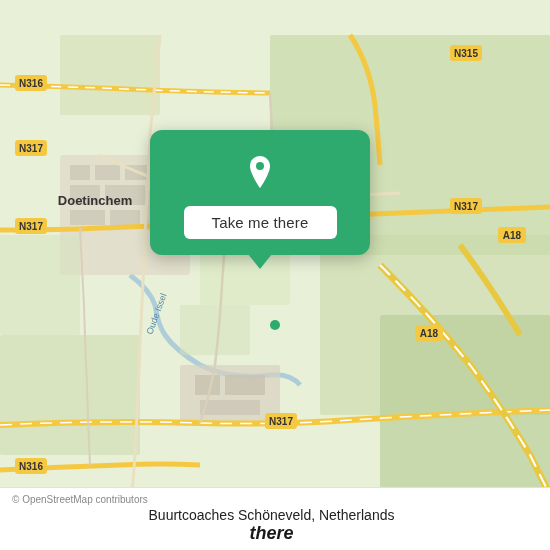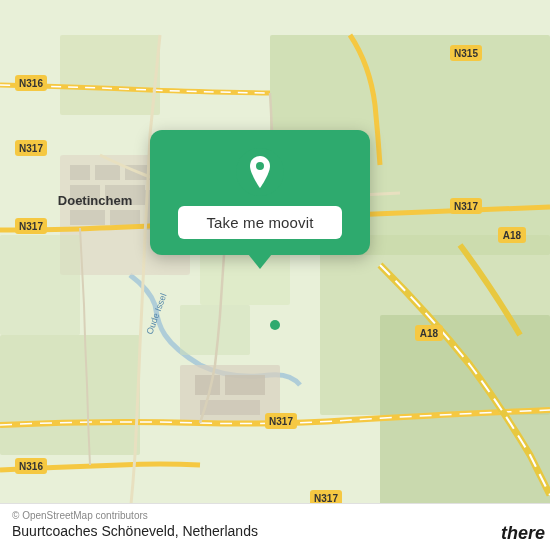--- a/index.html
+++ b/index.html
@@ -88,35 +88,37 @@
     }
 
     
     #bottom-bar {
       position: absolute;
       bottom: 0;
       left: 0;
       width: 100%;
       background: white;
       border-top: 1px solid #e0e0e0;
-      padding: 6px 5px 6px 12px;
+      padding: 6px 19px 6px 12px;
       z-index: 20;
       display: flex;
       flex-direction: column;
       gap: 2px;
     }
 
     #attribution {
       font-size: 10px;
       color: #888;
     }
 
     #place-info {
       display: flex;
       justify-content: space-between;
+      align-items: center;
+      flex-direction: column;
     }
 
     #place-name {
       font-size: 14px;
       color: #222;
       font-weight: 400;
     }
 
     #moovit-logo {
       display: flex;
@@ -228,21 +230,21 @@
   </svg>
 
   <div id="popup-card">
     <div id="location-icon-wrapper">
 
       <svg width="32" height="36" viewBox="0 0 32 36" fill="none">
         <path d="M16 2C10.48 2 6 6.48 6 12c0 8 10 22 10 22s10-14 10-22c0-5.52-4.48-10-10-10z" fill="white"></path>
         <circle cx="16" cy="12" r="4" fill="#2eaa6e"></circle>
       </svg>
     </div>
-    <button id="popup-button">Take me moovit</button>
+    <button id="popup-button">Take me there</button>
   </div>
 
   <div id="bottom-bar">
     <div id="attribution">© OpenStreetMap contributors</div>
     <div id="place-info">
       <span id="place-name">Buurtcoaches Schöneveld, Netherlands</span>
       <div id="moovit-logo">
         <span id="moovit-text">there</span>
       </div>
     </div>

